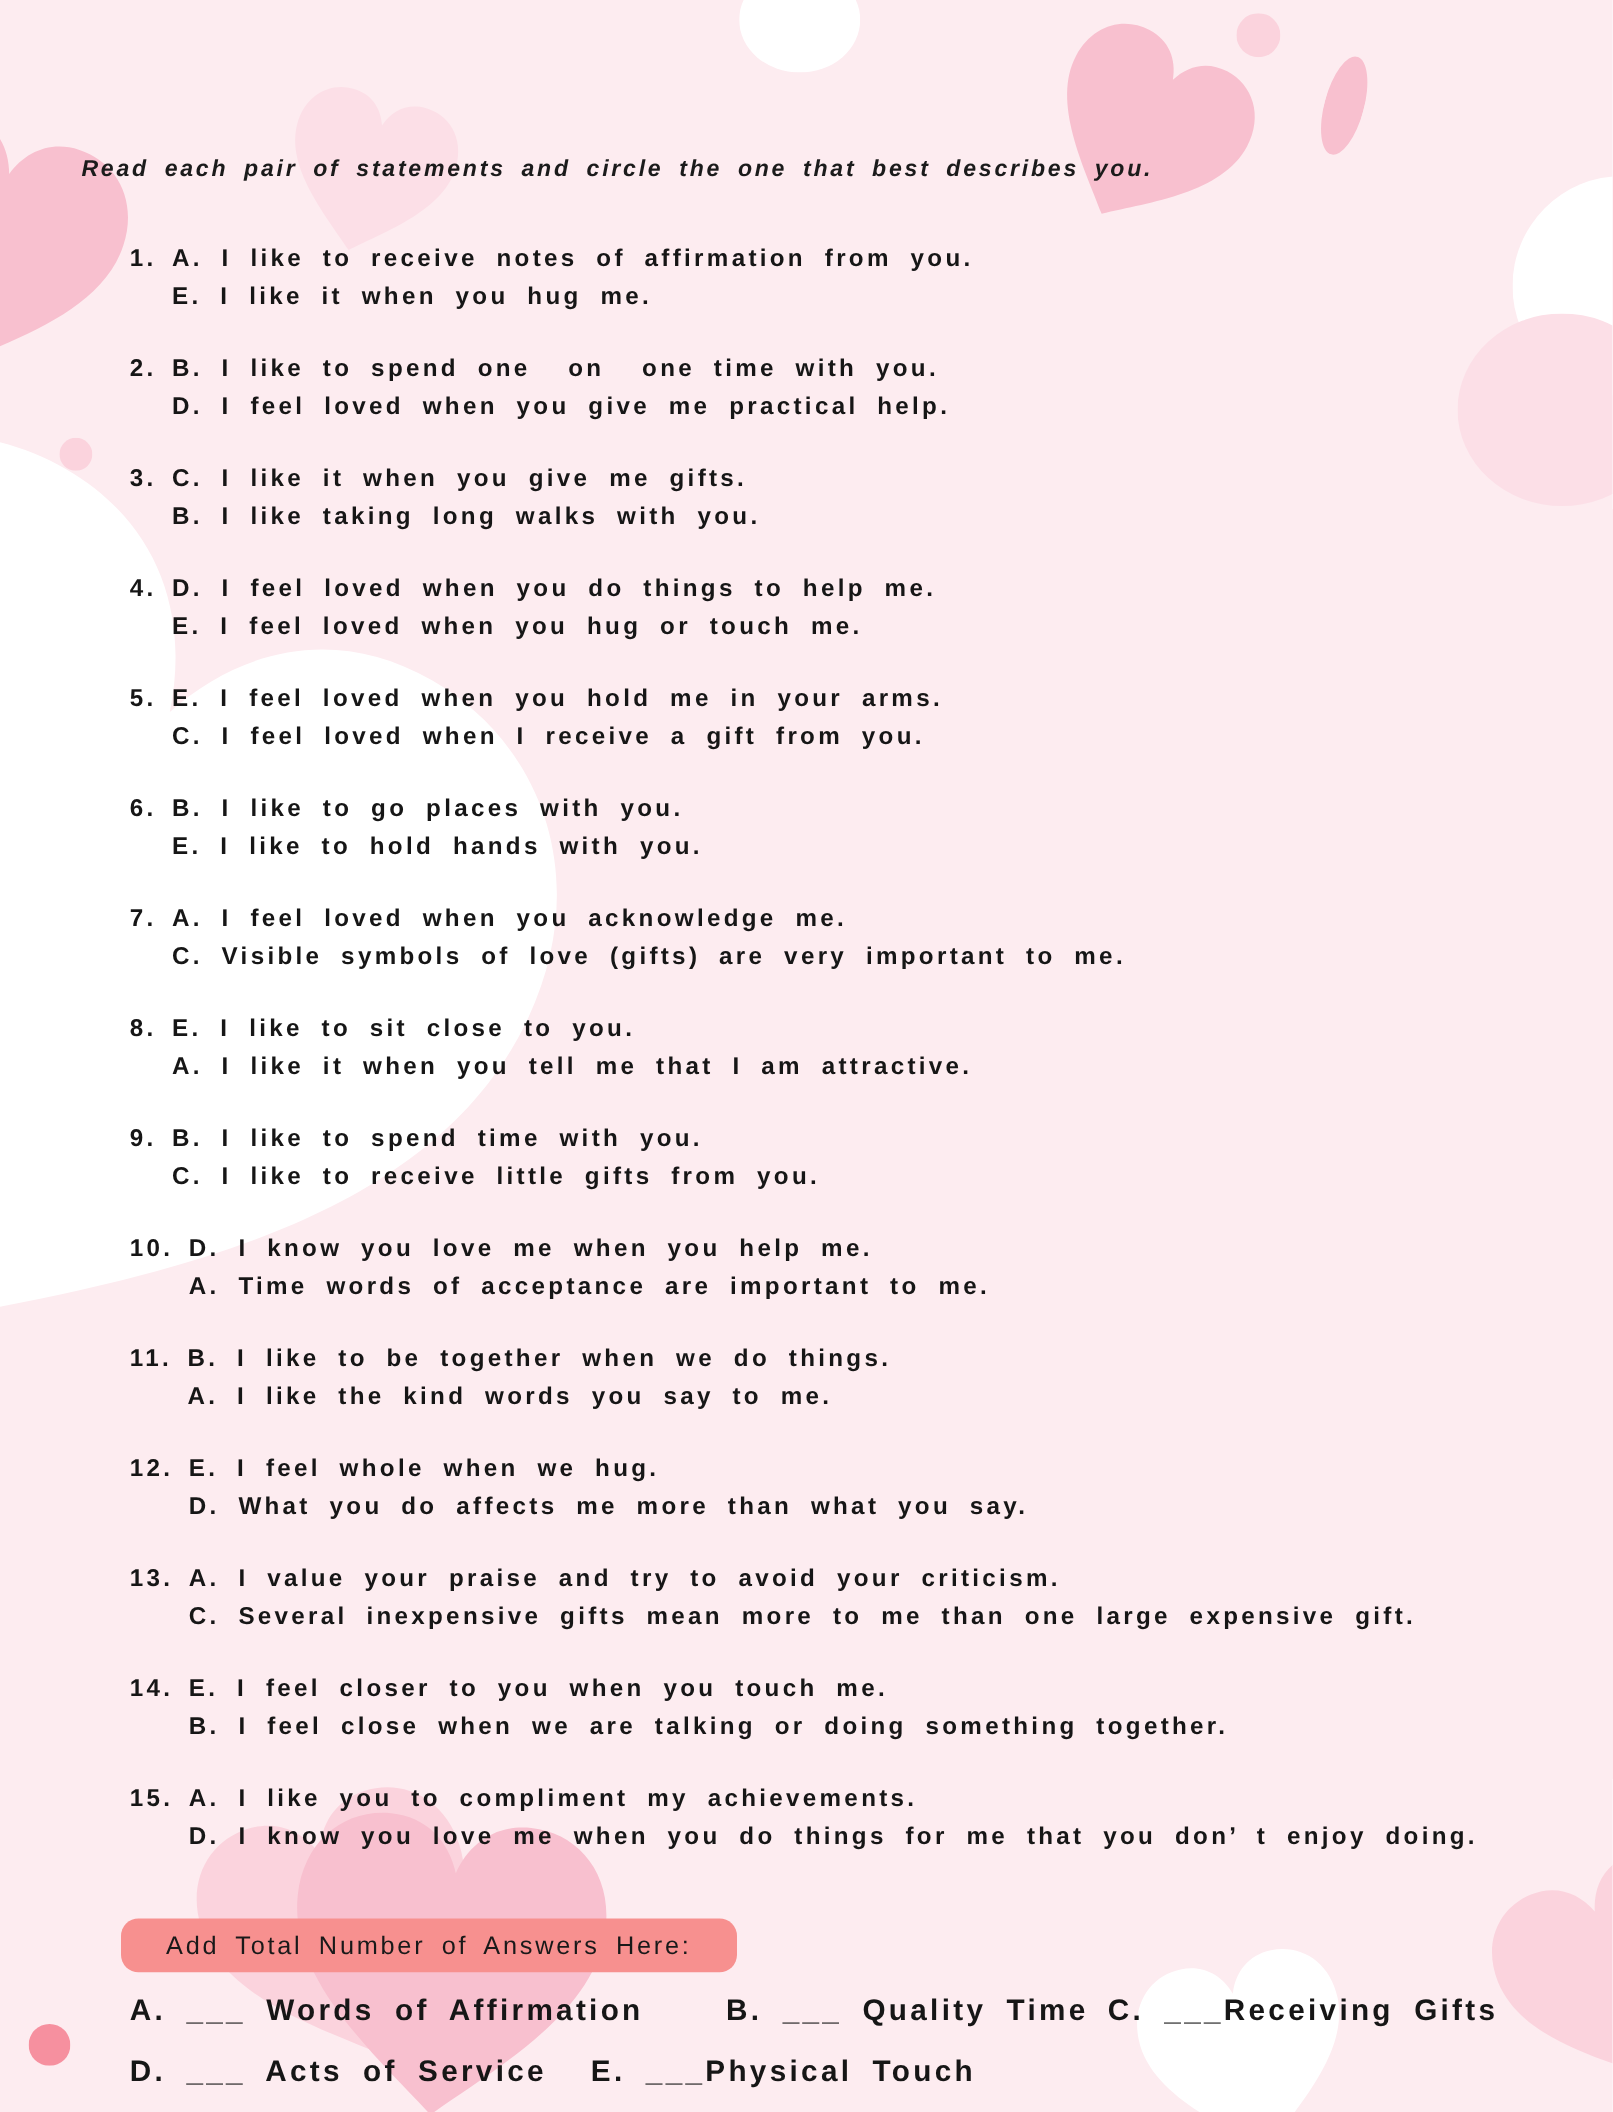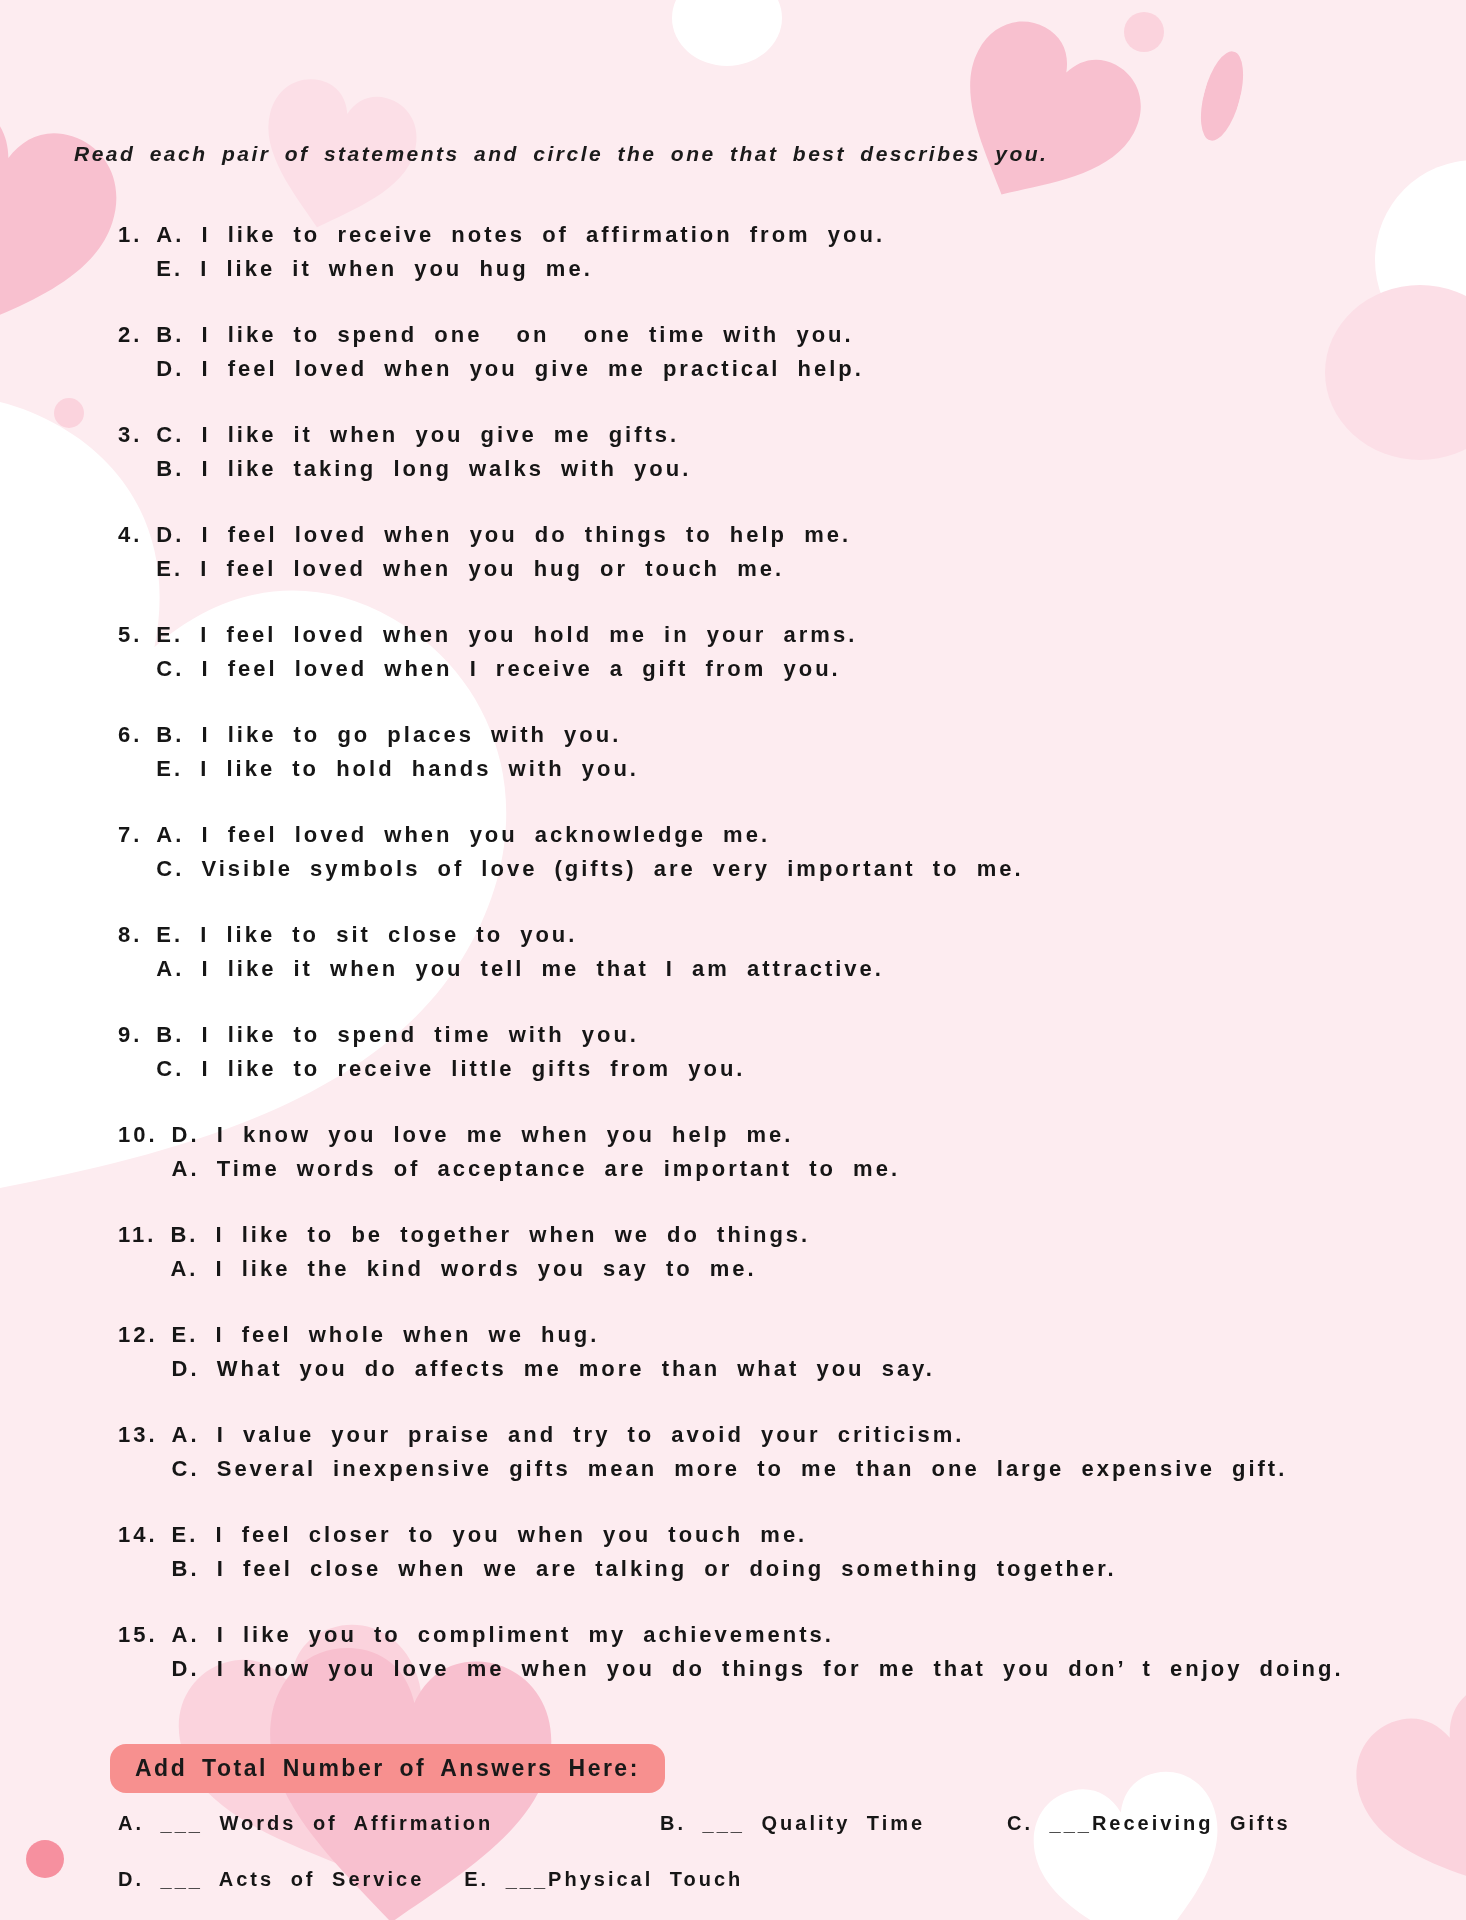--- a/index.html
+++ b/index.html
@@ -37,35 +37,35 @@
   }
   .qlines{display:flex;flex-direction:column;}
   .qline{
     font-size:22px;font-weight:600;
     letter-spacing:3px;word-spacing:8px;
     line-height:34px;white-space:pre;
   }
   .totals-badge{
     position:absolute;left:110px;top:1744px;
     border-radius:16px;
-    padding:11px 25px;
-    font-size:23px;font-weight:700;
+    padding:11px 41px;
+    font-size:23px;font-weight:400;
     letter-spacing:2.5px;word-spacing:6px;
     white-space:pre;color:#191919;
   }
   .totals-row1{position:absolute;left:0;top:1812px;width:100%;height:34px;}
   .totals-row1 .t-a{position:absolute;left:118px;}
   .totals-row1 .t-b{position:absolute;left:660px;}
   .totals-row1 .t-c{position:absolute;left:1007px;}
   .totals-row2{
     position:absolute;left:118px;top:1868px;
     display:flex;gap:40px;
   }
   .t-entry{
-    font-size:20px;font-weight:600;
+    font-size:27px;font-weight:600;
     letter-spacing:3px;word-spacing:8px;
     white-space:pre;color:#161616;
   }
 </style>
 </head>
 <body>
 
 <div class="page" style="background-color: rgb(253, 236, 240);">
 
   <svg class="deco" style="left:-150px;top:95px;transform:rotate(18deg);" width="270" height="270" viewBox="0 0 100 100">

